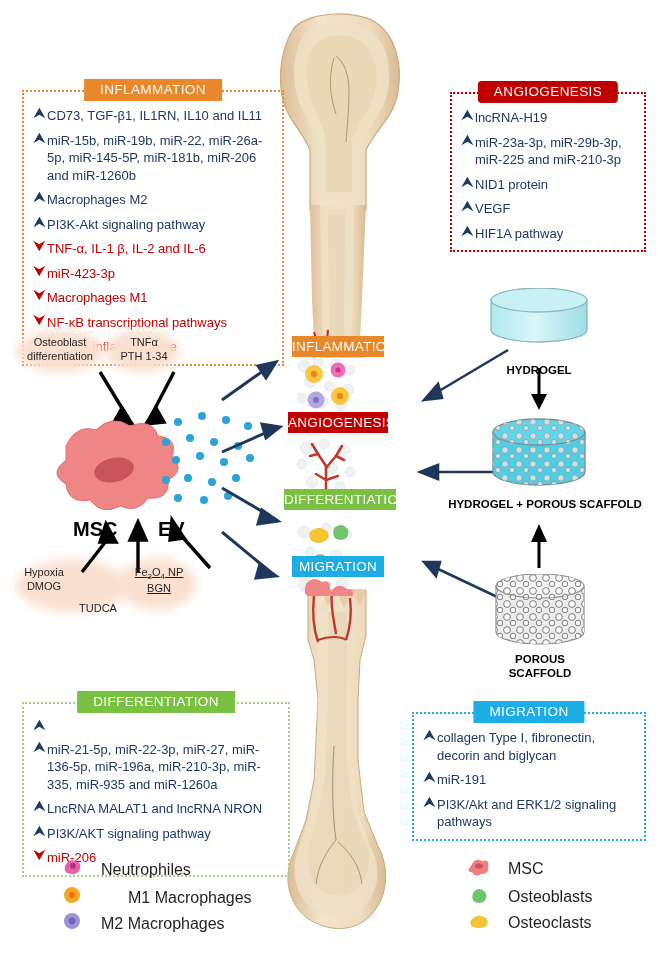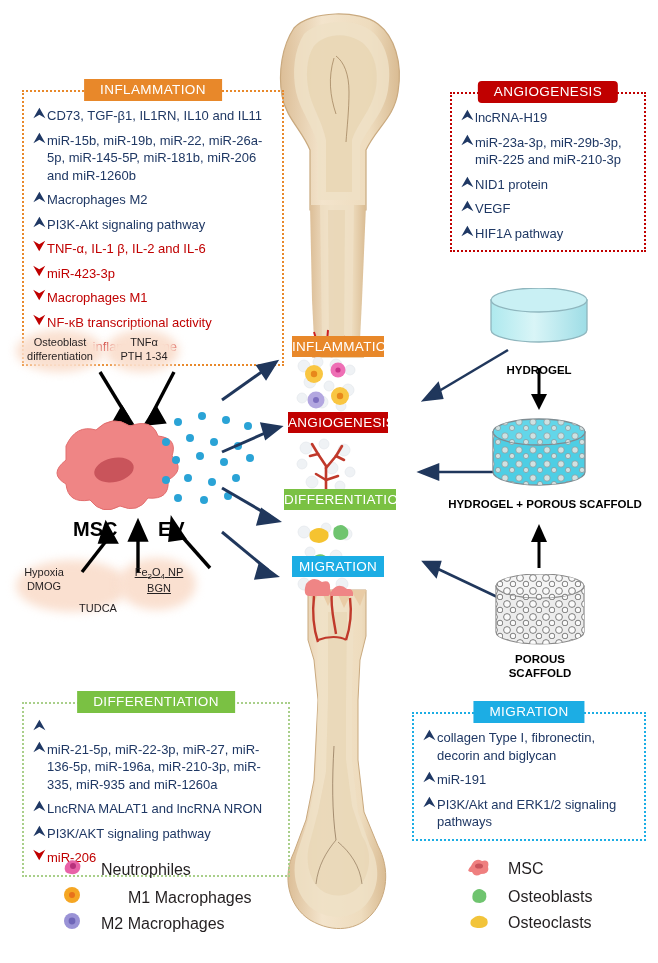--- a/index.html
+++ b/index.html
@@ -199,21 +199,21 @@
     <div class="row">
         <span class="arw dn">⮟</span>
         <span class="txt dn">miR-423-3p</span>
       </div>
     <div class="row">
         <span class="arw dn">⮟</span>
         <span class="txt dn">Macrophages M1</span>
       </div>
     <div class="row">
         <span class="arw dn">⮟</span>
-        <span class="txt dn">NF-κB transcriptional activity</span>
+        <span class="txt dn">NF-κB transcriptional pathways</span>
       </div>
     <div class="row">
         <span class="arw dn">⮟</span>
         <span class="txt dn">NLRP3 inflammasome</span>
       </div>
   </div>
 </div>
 
 <div class="panel red" style="left:450px;top:92px;width:196px;">
   <div class="ptitle red">ANGIOGENESIS</div>

